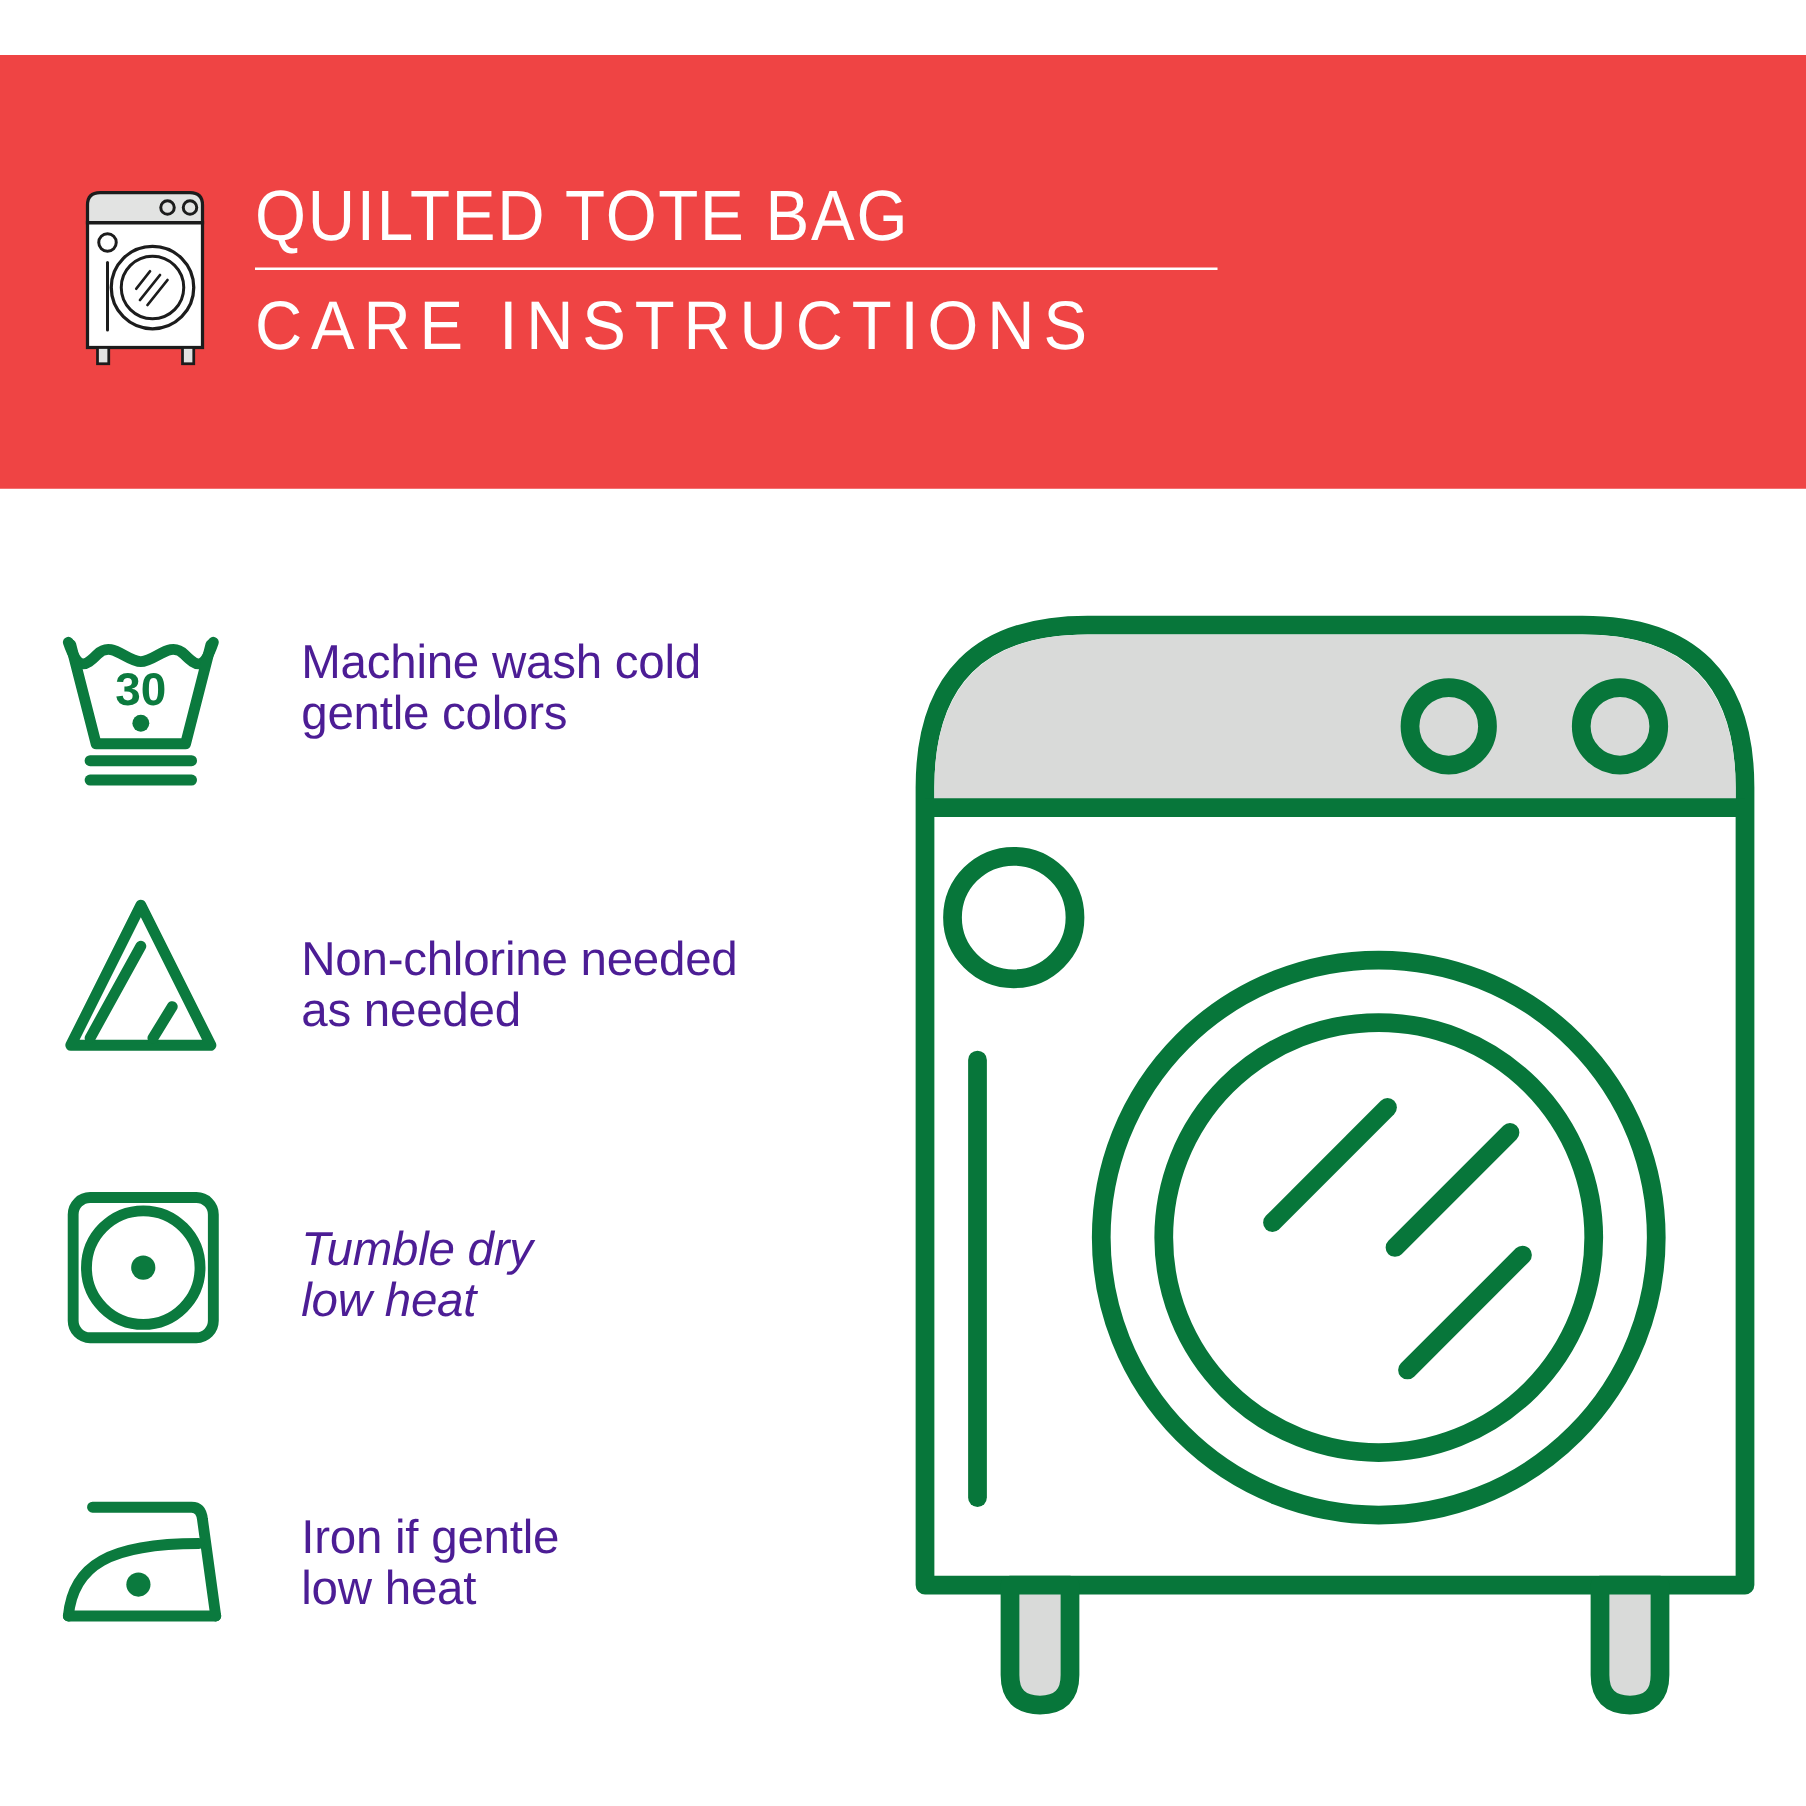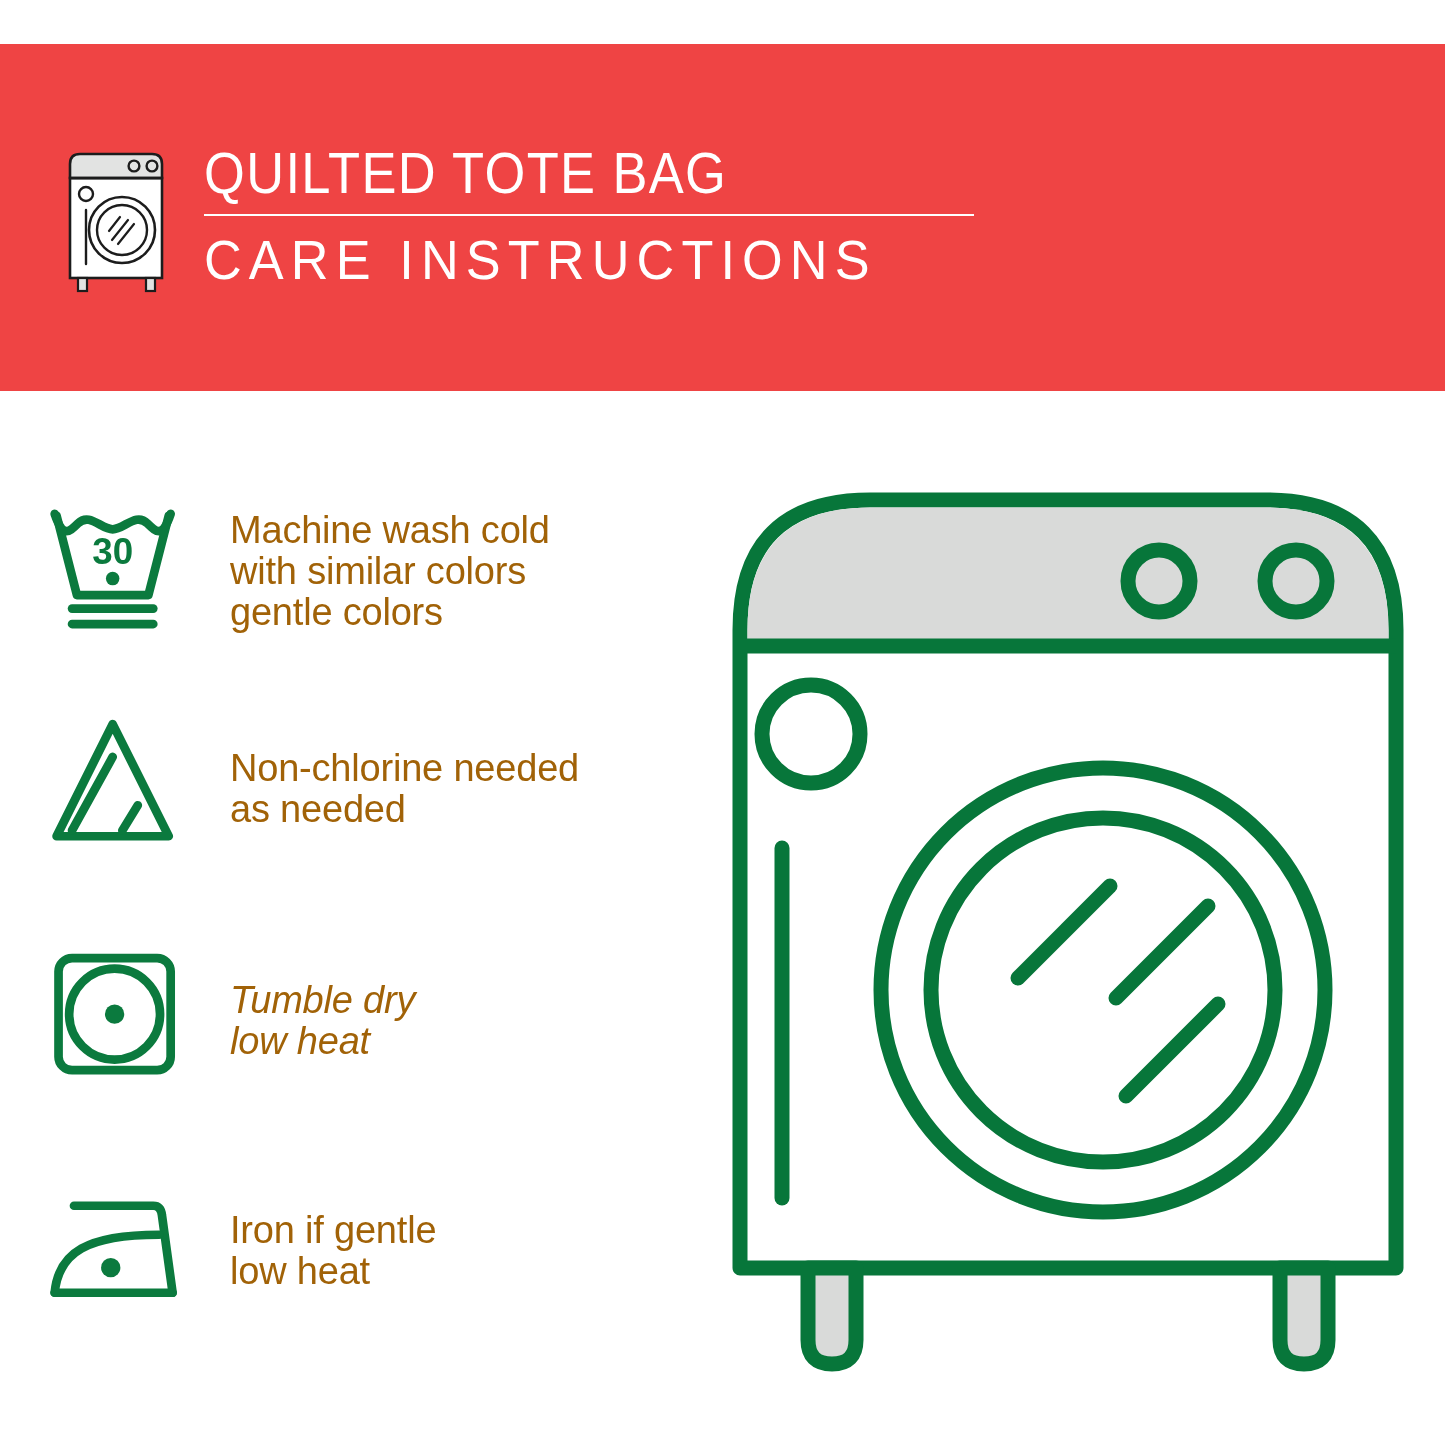--- a/index.html
+++ b/index.html
@@ -97,22 +97,22 @@
     width: 190px;
     display: flex;
     align-items: flex-start;
     justify-content: center;
     padding-left: 45px;
     box-sizing: border-box;
   }
   .care-symbol svg { display: block; }
   .care-text {
     flex: 1 1 auto;
-    margin-left: 40px;
-    color: #a16207;
+    margin-left: 51px;
+    color: #4c1d95;
     font-family: "Liberation Sans", sans-serif;
     font-size: 38px;
     line-height: 41px;
     font-weight: 400;
     letter-spacing: -0.2px;
   }
   .care-text .line { display: block; white-space: nowrap; }
 
   
   .care-row.r1 .care-symbol { padding-top: 22px; }
@@ -188,21 +188,20 @@
 
             <line x1="28" y1="118" x2="112" y2="118"></line>
             <line x1="28" y1="134" x2="112" y2="134"></line>
           </g>
           <text x="70" y="72" text-anchor="middle" font-family="Liberation Sans, sans-serif" font-size="38" font-weight="bold" fill="#0b7a3e">30</text>
           <circle cx="70" cy="87" r="7" fill="#0b7a3e"></circle>
         </svg>
       </div>
       <div class="care-text">
         <span class="line">Machine wash cold</span>
-        <span class="line">with similar colors</span>
         <span class="line">gentle colors</span>
       </div>
     </div>
 
     <div class="care-row r2">
       <div class="care-symbol">
         <svg width="150" height="150" viewBox="0 0 150 150" xmlns="http://www.w3.org/2000/svg">
           <g fill="none" stroke="#0b7a3e" stroke-width="9" stroke-linecap="round" stroke-linejoin="round">
             <path d="M70 12 L128 128 L12 128 Z"></path>
             <line x1="70" y1="46" x2="28" y2="122"></line>

